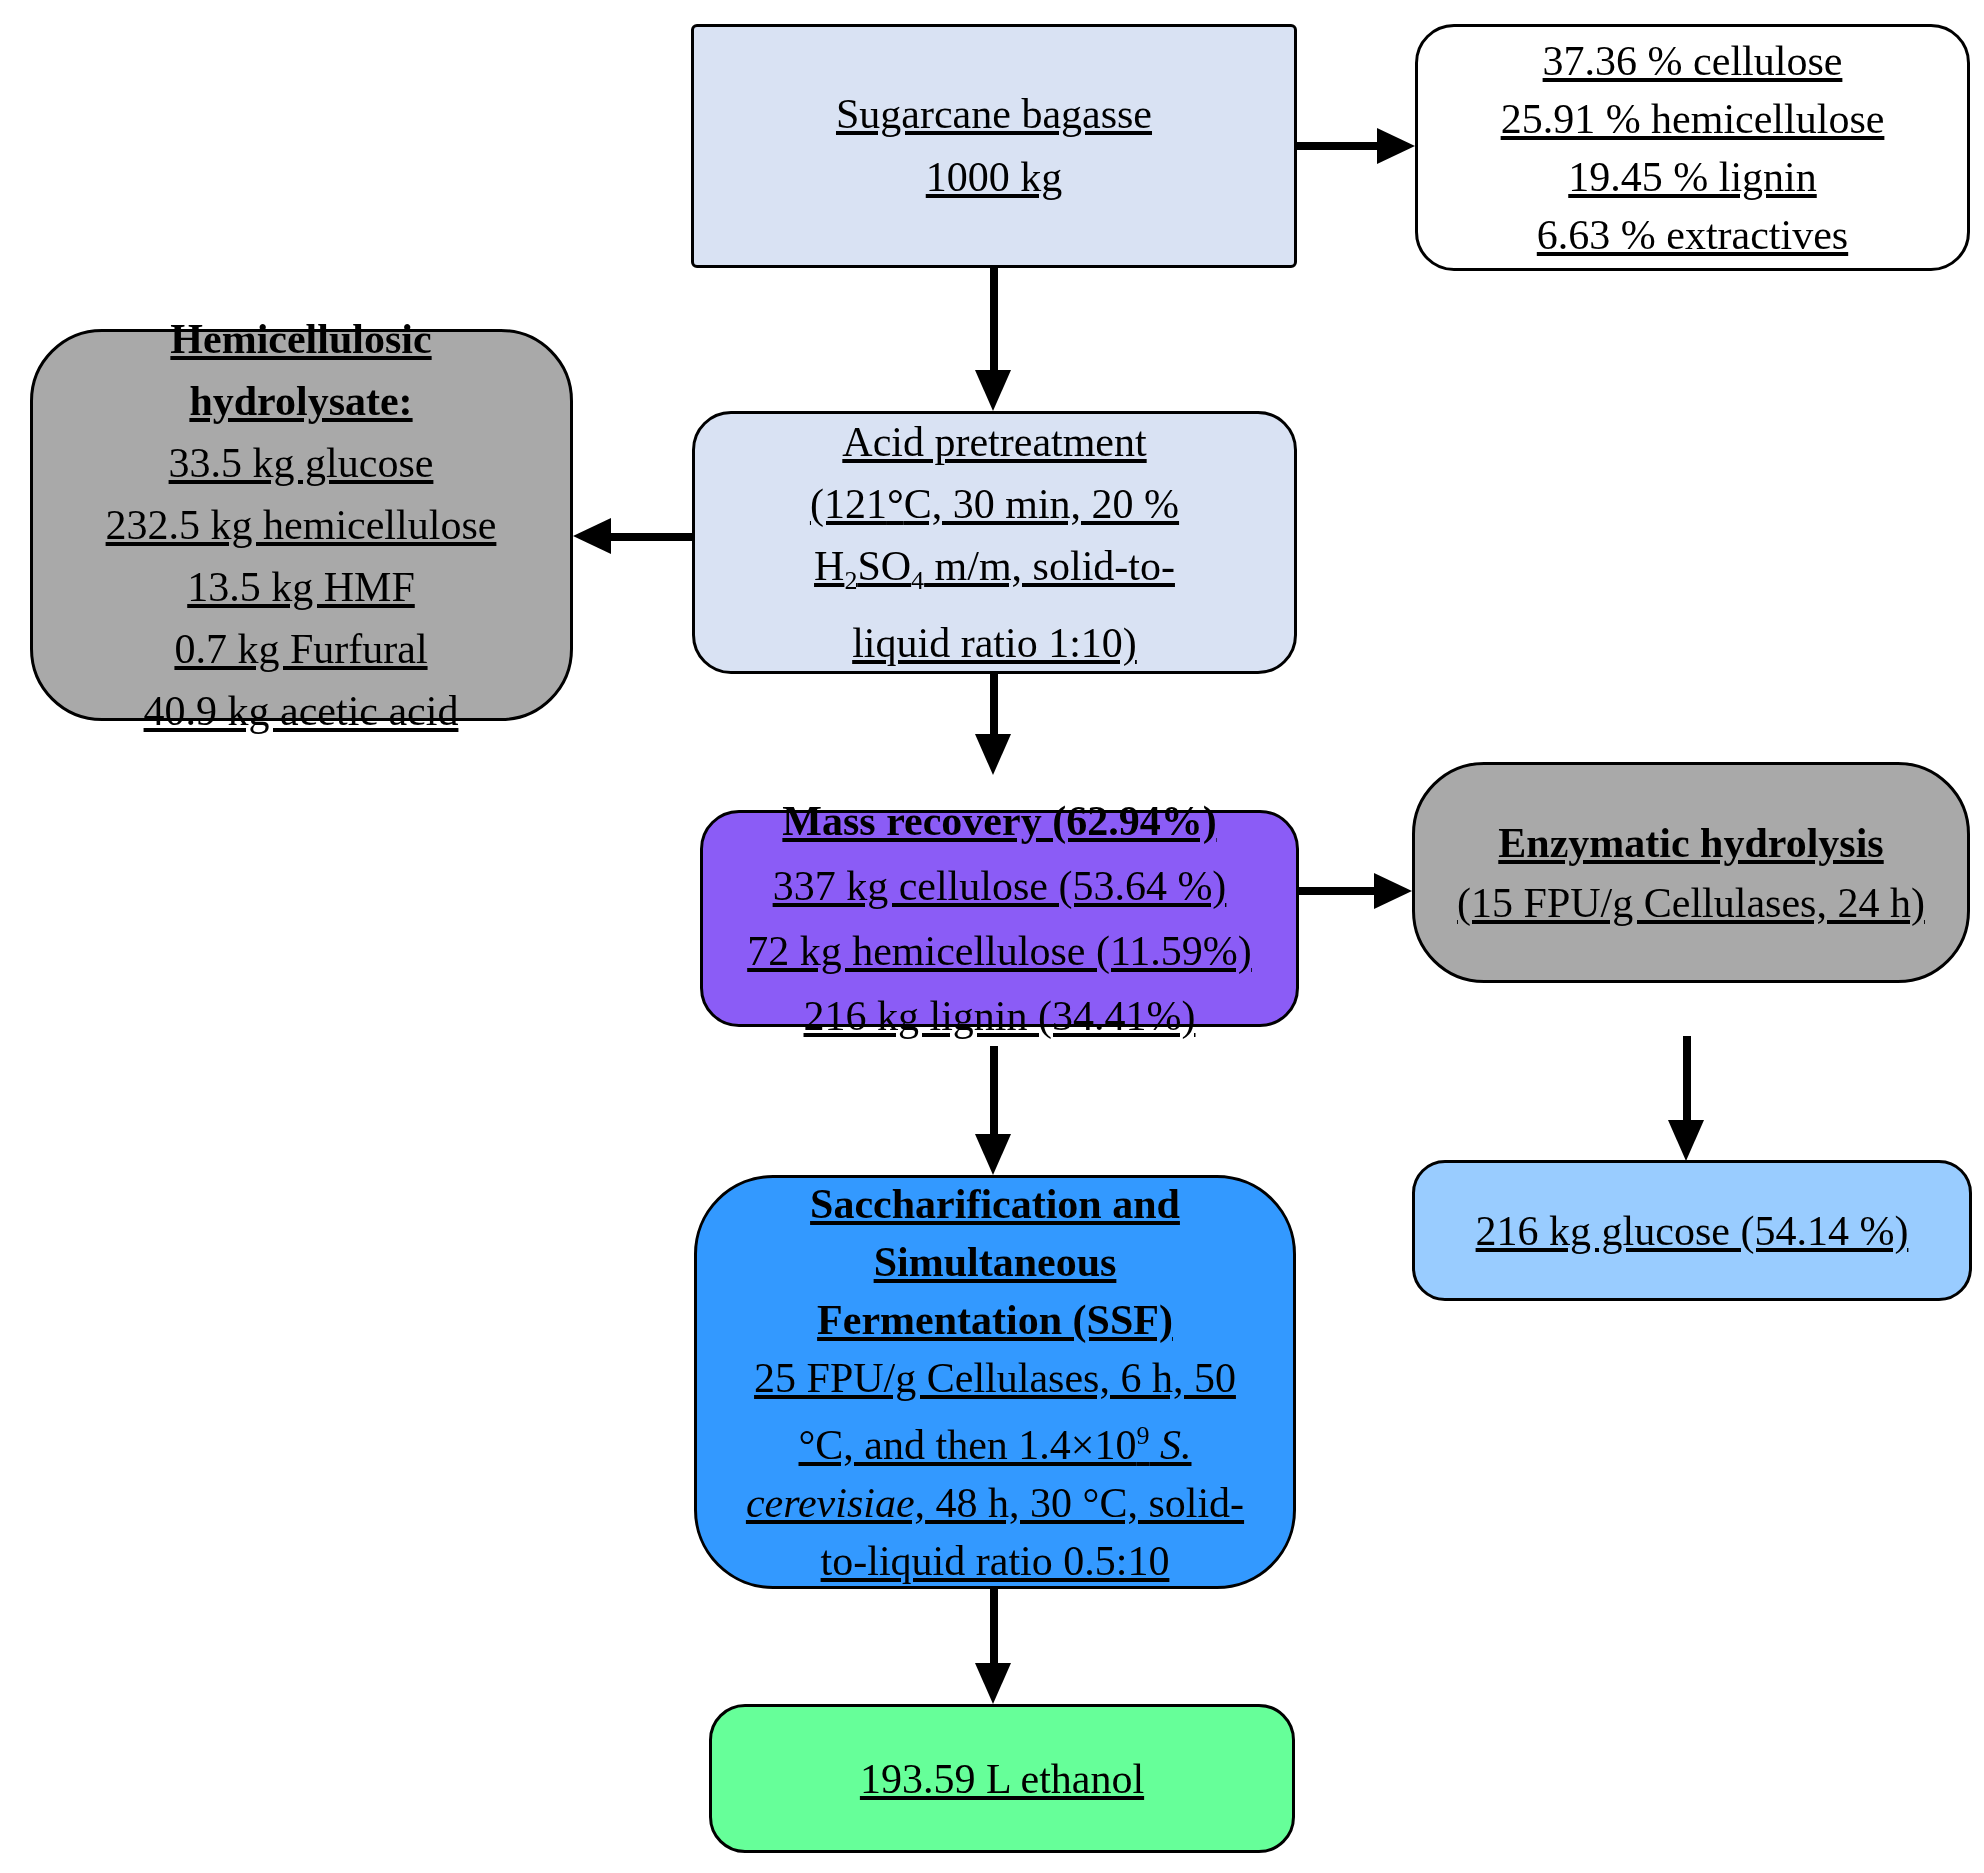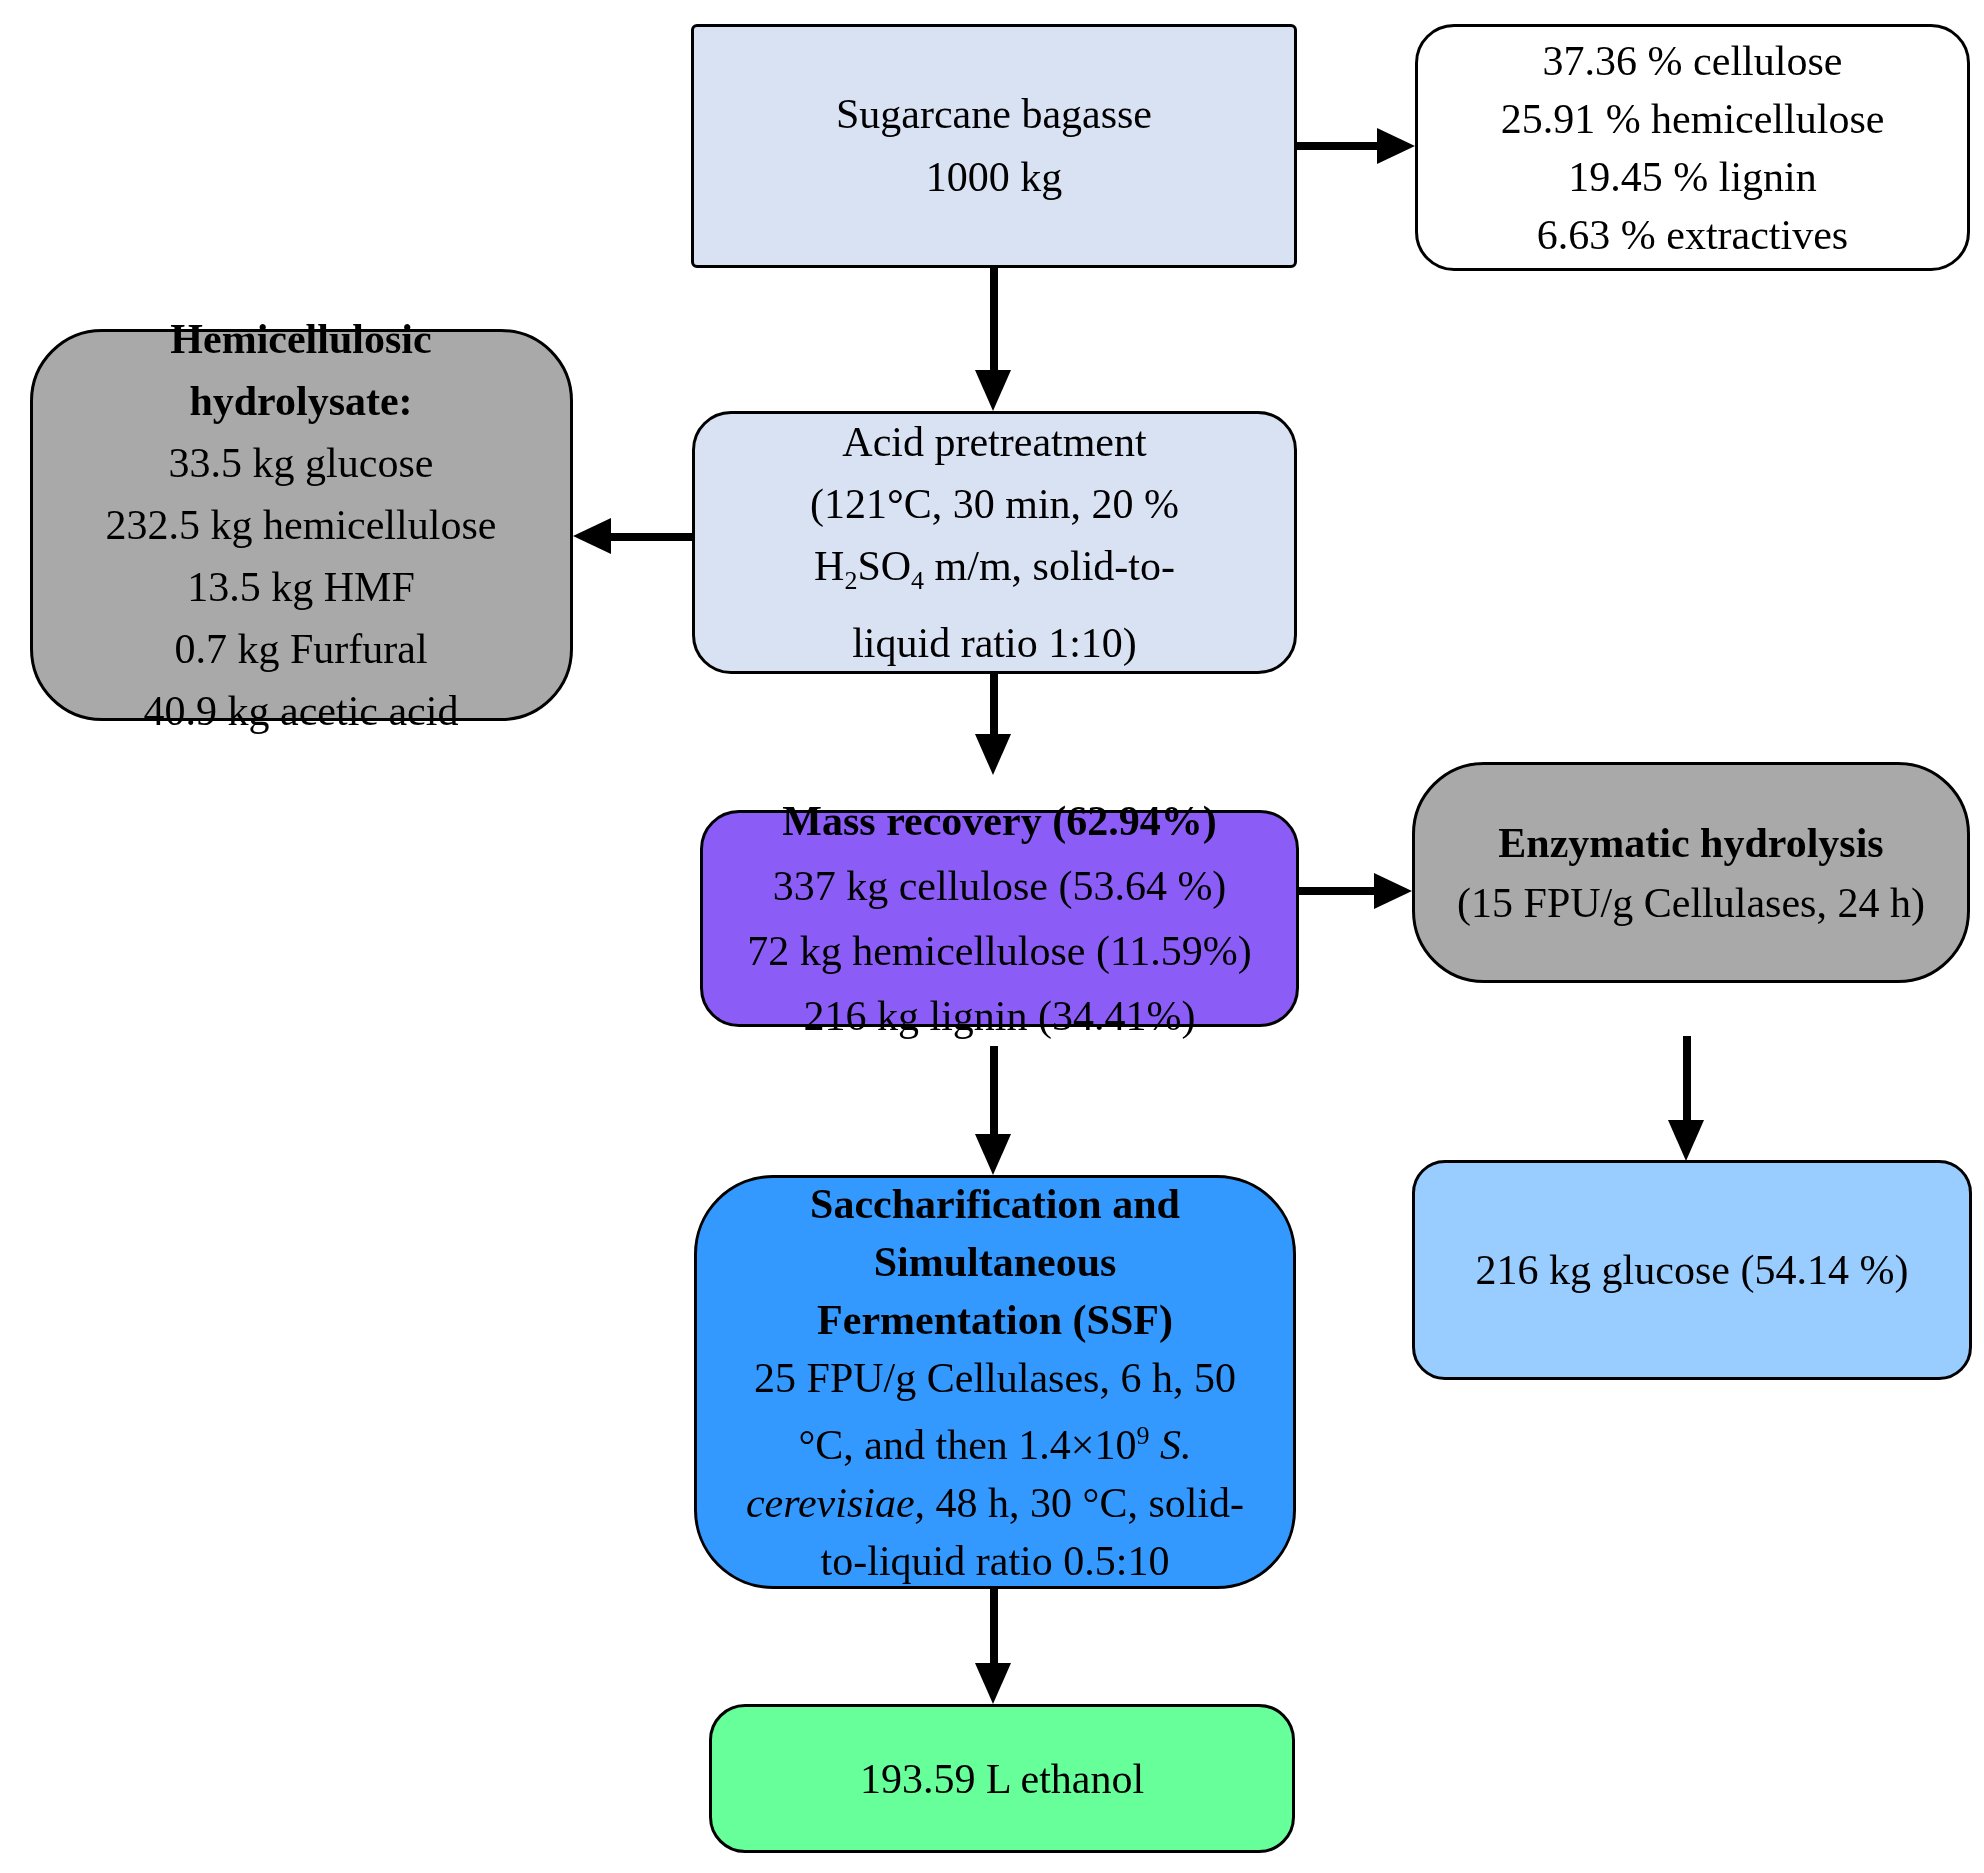--- a/index.html
+++ b/index.html
@@ -13,21 +13,21 @@
   .box{
     position:absolute;
     border:3.9px solid #000;
     box-sizing:border-box;
     display:flex;
     flex-direction:column;
     justify-content:center;
     text-align:center;
     font-size:42px;
   }
-  .box .line{white-space:nowrap;}
+  .box .line{white-space:nowrap;text-decoration:underline;}
   .shaft{position:absolute;background:#000;}
   .head{position:absolute;width:0;height:0;}
   .head-down{border-left:18.3px solid transparent;border-right:18.3px solid transparent;border-top:41px solid #000;}
   .head-right{border-top:18.3px solid transparent;border-bottom:18.3px solid transparent;border-left:38px solid #000;}
   .head-left{border-top:18.3px solid transparent;border-bottom:18.3px solid transparent;border-right:38px solid #000;}
 </style>
 </head>
 <body>
 
 <div class="canvas">
@@ -78,21 +78,21 @@
       </div>
   </div>
 
   <div class="box" style="left: 1412px; top: 762px; width: 558px; height: 221px; border-radius: 72px; background: rgb(169, 169, 169);">
     <div style="line-height:60px;">
         <div class="line"><span style="font-weight: bold;">Enzymatic hydrolysis</span></div>
         <div class="line"><span>(15 FPU/g Cellulases, 24 h)</span></div>
       </div>
   </div>
 
-  <div class="box" style="left: 1412px; top: 1160px; width: 560px; height: 220px; border-radius: 33px; background: rgb(153, 204, 255);">
+  <div class="box" style="left: 1412px; top: 1160px; width: 560px; height: 141px; border-radius: 33px; background: rgb(153, 204, 255);">
     <div style="line-height:60px;">
         <div class="line"><span>216 kg glucose (54.14 %)</span></div>
       </div>
   </div>
 
   <div class="box" style="left: 694px; top: 1175px; width: 602px; height: 414px; border-radius: 79px; background: rgb(51, 153, 255);">
     <div style="line-height:58px;">
         <div class="line"><span style="font-weight: bold;">Saccharification and</span></div>
         <div class="line"><span style="font-weight: bold;">Simultaneous</span></div>
         <div class="line"><span style="font-weight: bold;">Fermentation (SSF)</span></div>

